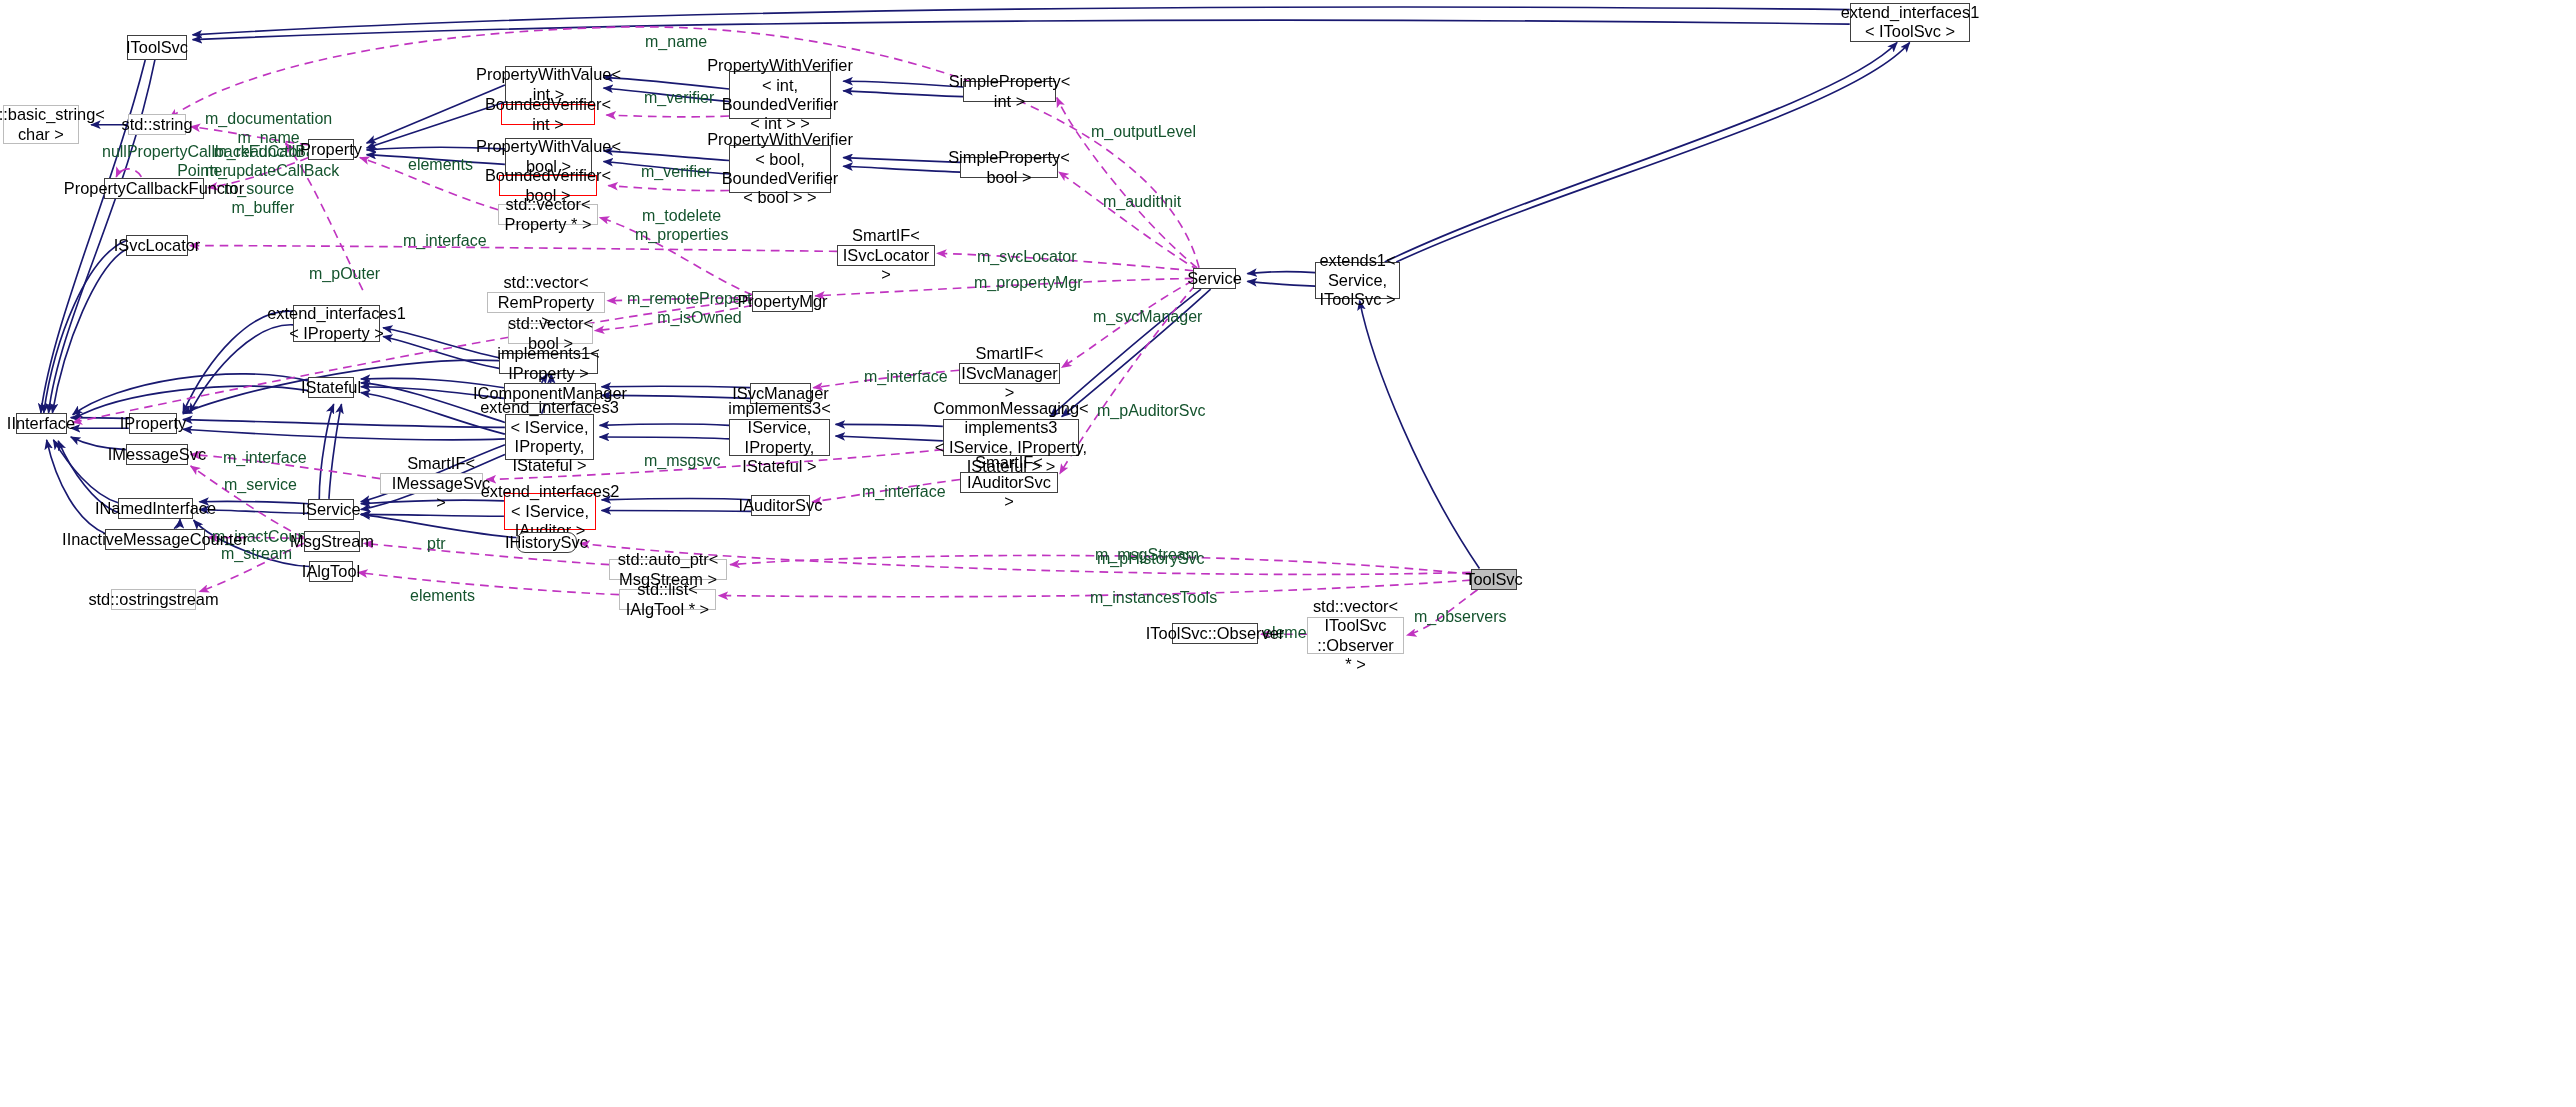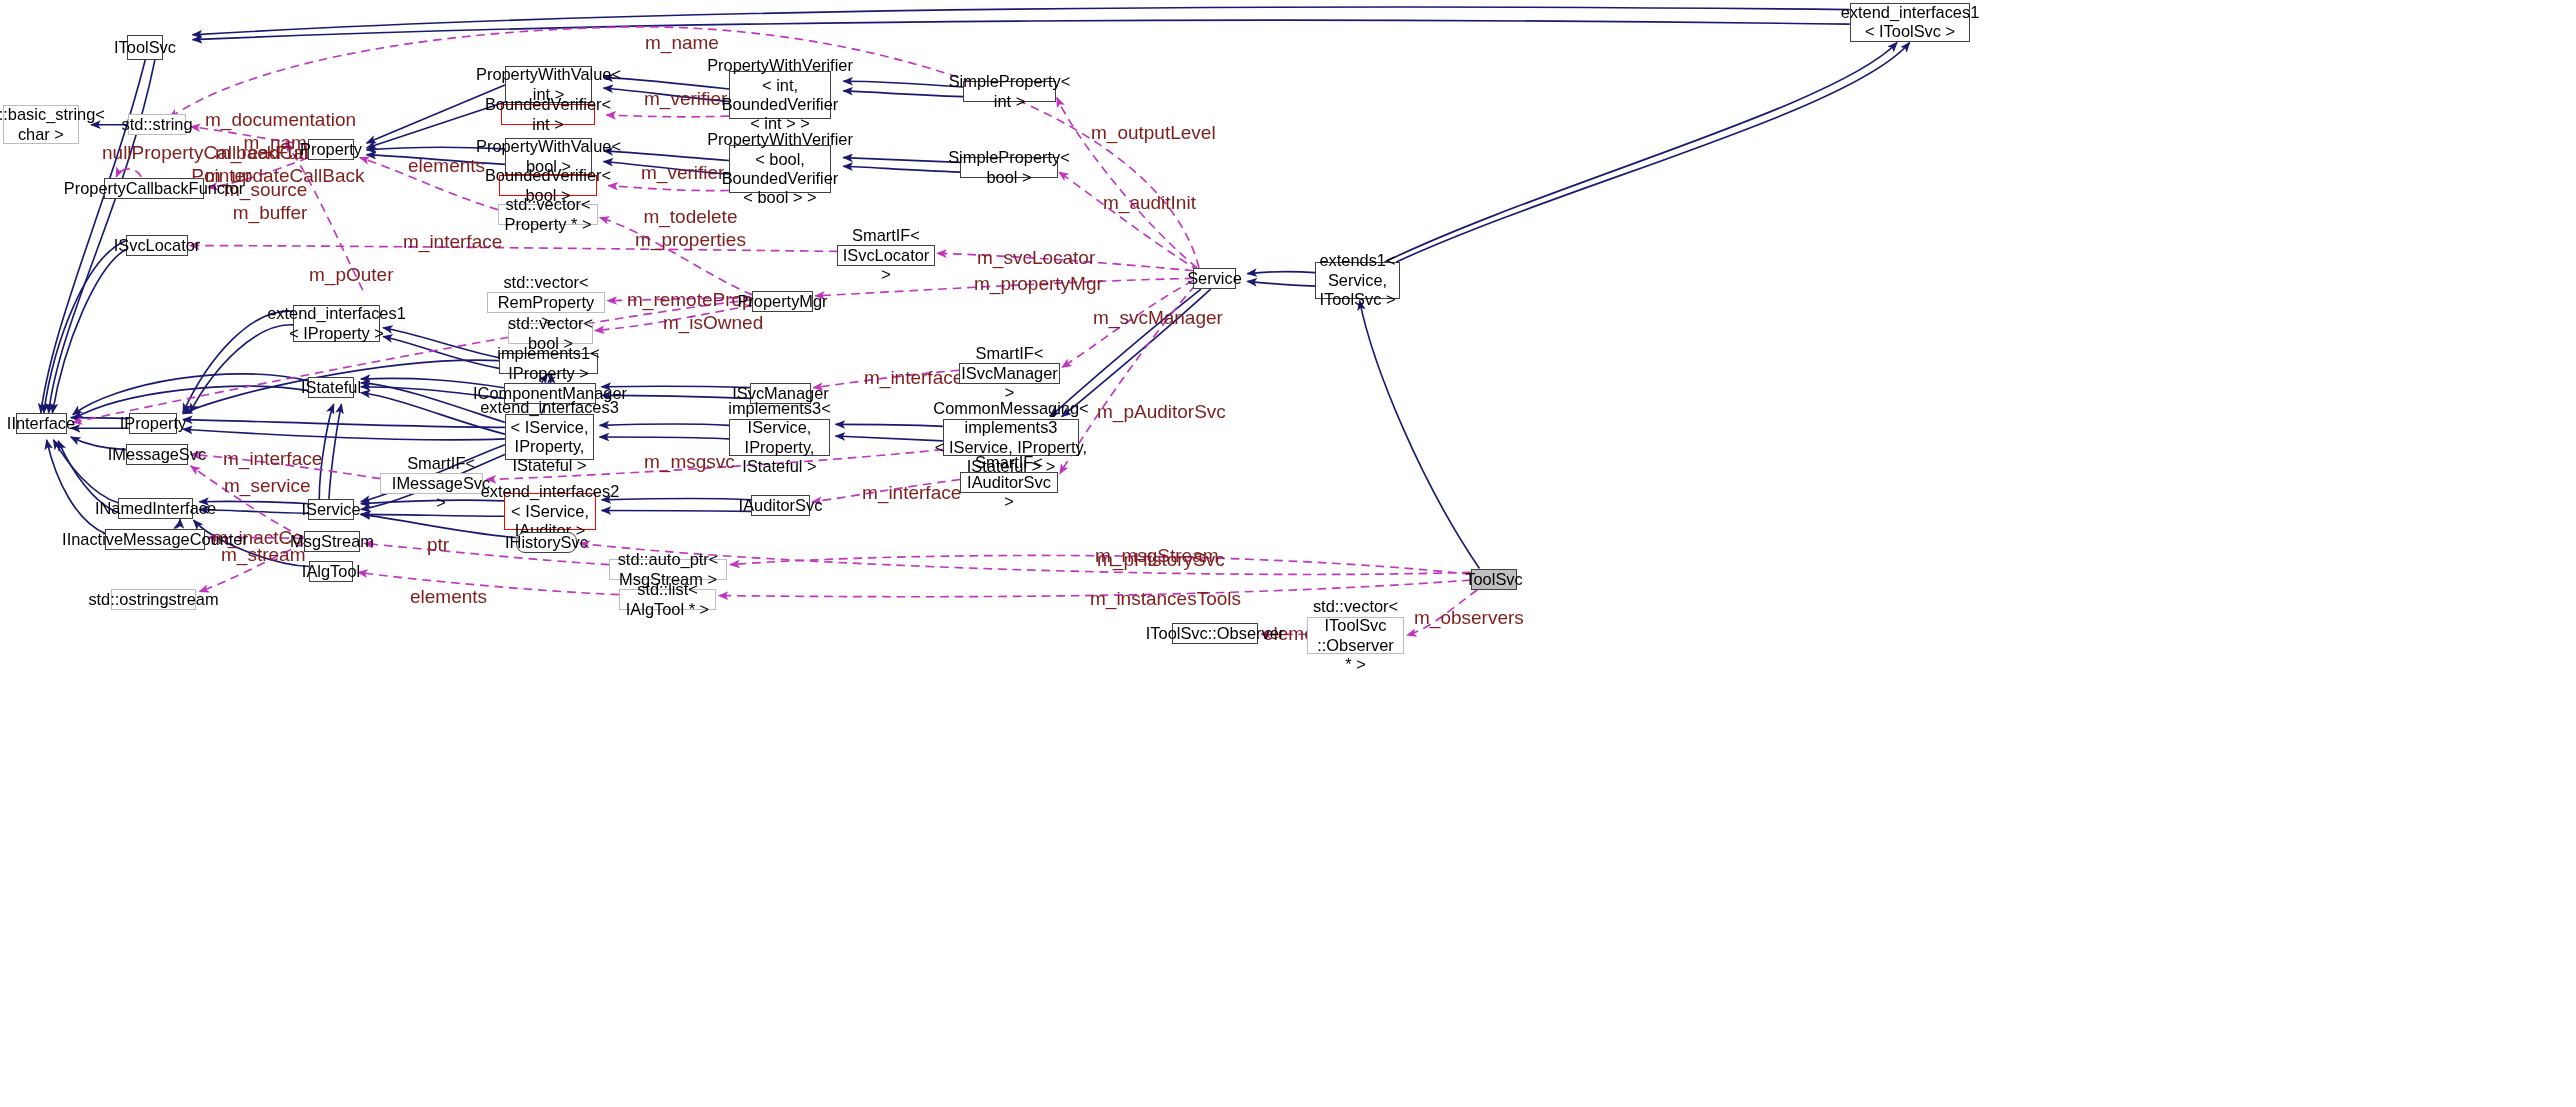--- a/index.html
+++ b/index.html
@@ -40,22 +40,22 @@
     padding: 1px 3.9px;
     z-index: 5;
   }
   
   .node.solid      { border: 1.5px solid #404040; }
   .node.thin       { border: 1px solid #bcbcbc; color:#000; }
   .node.red        { border: 1.5px solid #ff0000; }
   .node.current    { border: 1.5px solid #404040; background:#bfbfbf; }
   .edge-label {
     position: absolute;
-    font-size: 19px;
-    color: #7f1d1d;
+    font-size: 16px;
+    color: #14532d;
     white-space: pre-line;
     text-align: center;
     line-height: 1.2;
     z-index: 4;
   }
   .inherit { fill: none; stroke: #191970; stroke-width: 1.7px; }
   .usage   { fill: none; stroke: #c034c0; stroke-width: 1.7px; stroke-dasharray: 9,6; }
   .ahead-i { fill: #191970; }
   .ahead-u { fill: #c034c0; }
 </style>
@@ -238,21 +238,21 @@
     <path class="usage" marker-end="url(#au)" d="M1521,600 C1250,620 940,618 743,616"></path>
 
     <path class="usage" marker-end="url(#au)" d="M640,615 C560,612 430,600 370,592"></path>
 
     <path class="usage" marker-end="url(#au)" d="M1528,610 C1500,630 1480,650 1455,657"></path>
 
     <path class="usage" marker-end="url(#au)" d="M1352,656 C1335,656 1320,656 1304,656"></path>
   </svg>
 
   <div id="nodes">
-      <div class="node solid" style="left: 127px; top: 35px; width: 36px; height: 25px; text-align: right;">IToolSvc</div>
+      <div class="node solid" style="left: 127px; top: 35px; width: 60px; height: 25px; text-align: right;">IToolSvc</div>
       <div class="node solid" style="left: 1850px; top: 2.9px; width: 120px; height: 39px;">extend_interfaces1
 &lt; IToolSvc &gt;</div>
       <div class="node thin" style="left: 2.9px; top: 105px; width: 76px; height: 39px;">std::basic_string&lt;
 char &gt;</div>
       <div class="node thin" style="left: 128px; top: 114px; width: 58px; height: 21px;">std::string</div>
       <div class="node solid" style="left: 104px; top: 178px; width: 100px; height: 21px;">PropertyCallbackFunctor</div>
       <div class="node solid" style="left: 308px; top: 139px; width: 46px; height: 21px;">Property</div>
       <div class="node solid" style="left: 505px; top: 66px; width: 87px; height: 37px;">PropertyWithValue&lt;
 int &gt;</div>
       <div class="node red" style="left: 501px; top: 104px; width: 94px; height: 21px;">BoundedVerifier&lt; int &gt;</div>

